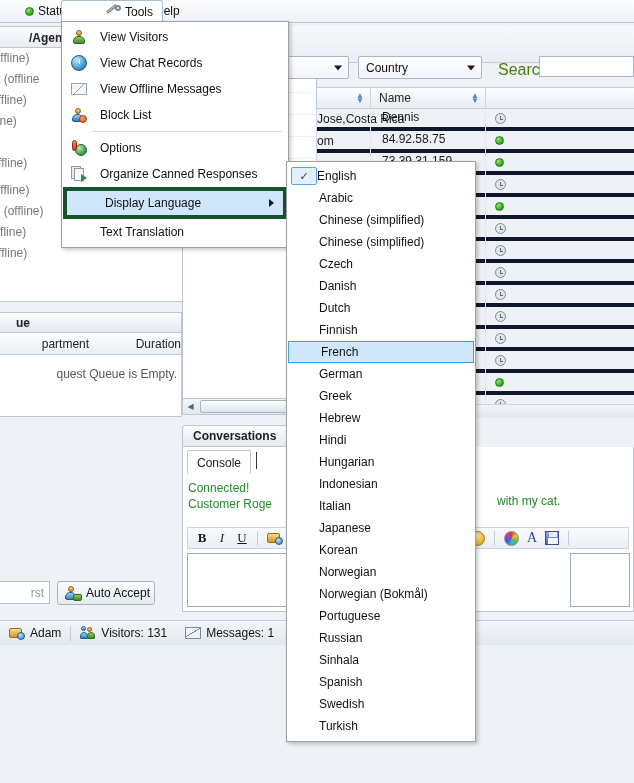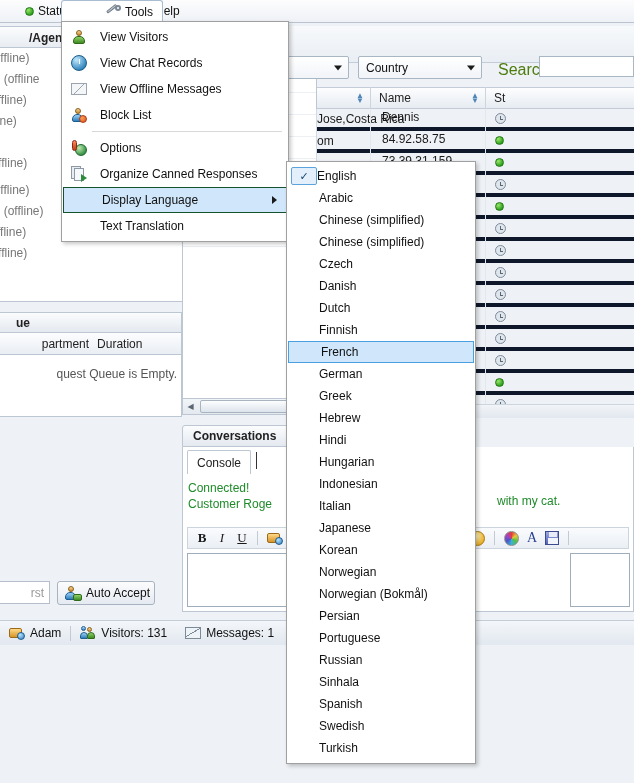--- a/index.html
+++ b/index.html
@@ -37,21 +37,21 @@
   
   .q-hdr{position:absolute;left:-30px;top:312px;width:212px;height:21px;
     background:linear-gradient(#fbfcfd,#e4e9f0);border:1px solid #bcc7d3;
     font-weight:bold;font-size:12px;display:flex;align-items:center;
     justify-content:flex-end;padding-right:151px;color:#222;box-sizing:border-box;}
   .q-cols{position:absolute;left:-30px;top:333px;width:212px;height:22px;
     background:linear-gradient(#fdfdfe,#e9eef4);border:1px solid #bcc7d3;
     border-top:none;box-sizing:border-box;display:flex;align-items:center;}
   .q-col{font-size:12px;color:#222;padding-left:8px;}
   .q-col.c1{width:118px;text-align:right;}
-  .q-col.c2{width:90px;}
+  .q-col.c2{width:90px;text-align:right;}
   .q-body{position:absolute;left:-30px;top:355px;width:212px;height:62px;
     background:#fff;border:1px solid #bcc7d3;border-top:none;box-sizing:border-box;}
   .q-empty{padding:12px 0 0 0;text-align:right;padding-right:4px;font-size:12px;color:#555;}
 
   .first-field{position:absolute;left:-32px;top:581px;width:82px;height:23px;
     background:#fff;border:1px solid #b4bfcb;box-sizing:border-box;
     display:flex;align-items:center;justify-content:flex-end;padding-right:5px;
     font-size:12px;color:#999;}
   .auto-accept{position:absolute;left:57px;top:581px;width:98px;height:24px;
     background:linear-gradient(#fcfcfd,#e5eaf1);border:1px solid #a7b3c0;border-radius:3px;
@@ -148,21 +148,21 @@
   .conv-right-text{position:absolute;left:497px;top:494px;font-size:12px;color:#1f8b2a;}
 
   
   .menu{position:absolute;background:#fff;border:1px solid #a0a0a0;
     box-shadow:2px 2px 4px rgba(0,0,0,.22);z-index:60;}
   #tools-menu{left:61px;top:21px;width:226px;padding:2px 0;}
   .mi{height:26px;display:flex;align-items:center;font-size:12px;color:#111;
     padding-left:4px;cursor:default;position:relative;}
   .mi .mi-ico{width:26px;display:flex;align-items:center;justify-content:center;flex:none;}
   .mi .mi-label{padding-left:8px;white-space:nowrap;}
-  .mi.sel{background:#cfe6fb;border:1px solid #14532d;height:24px;margin:0 1px;}
+  .mi.sel{background:#cfe6fb;border:4px solid #14532d;height:24px;margin:0 1px;}
   .mi .submark{position:absolute;right:9px;top:50%;transform:translateY(-50%);
     width:0;height:0;border-top:4px solid transparent;border-bottom:4px solid transparent;
     border-left:5px solid #1a1a1a;}
   .msep{height:1px;background:#d8d8d8;margin:3px 6px 3px 30px;}
 
   
   #lang-menu{left:286px;top:161px;width:188px;padding:3px 0 4px 0;}
   .li{height:22px;display:flex;align-items:center;font-size:12px;color:#111;
     padding-left:2px;cursor:default;}
   .li .chk{width:30px;flex:none;display:flex;align-items:center;justify-content:center;}
@@ -362,23 +362,20 @@
   <div style="position:absolute;left:317px;top:134px;font-size:12px;color:#1a1a1a;">om</div>
 
   <div class="grid-hdr">
     <div class="gh-cell" style="width:54px;">
       <span class="sortg">▲<br>▼</span>
     </div>
     <div class="gh-cell" style="width:115px;">
       <span>Name</span>
       <span class="sortg">▲<br>▼</span>
     </div>
-    <div class="gh-cell" style="width:148px;border-right:none;">
-      <span>St</span>
-    </div>
   </div>
   <div class="grid-body" id="grid-body">
       <div class="gr">
         <div class="c-pad"></div>
         <div class="c-name">Dennis</div>
         <div class="c-st">
           <span class="clockico"></span>
         </div>
       </div>
       <div class="gr">
@@ -705,24 +702,20 @@
       <div class="li">
         <span class="chk"></span>
         <span class="li-label">Norwegian</span>
       </div>
       <div class="li">
         <span class="chk"></span>
         <span class="li-label">Norwegian (Bokmål)</span>
       </div>
       <div class="li">
         <span class="chk"></span>
-        <span class="li-label">Persian</span>
-      </div>
-      <div class="li">
-        <span class="chk"></span>
         <span class="li-label">Portuguese</span>
       </div>
       <div class="li">
         <span class="chk"></span>
         <span class="li-label">Russian</span>
       </div>
       <div class="li">
         <span class="chk"></span>
         <span class="li-label">Sinhala</span>
       </div>

